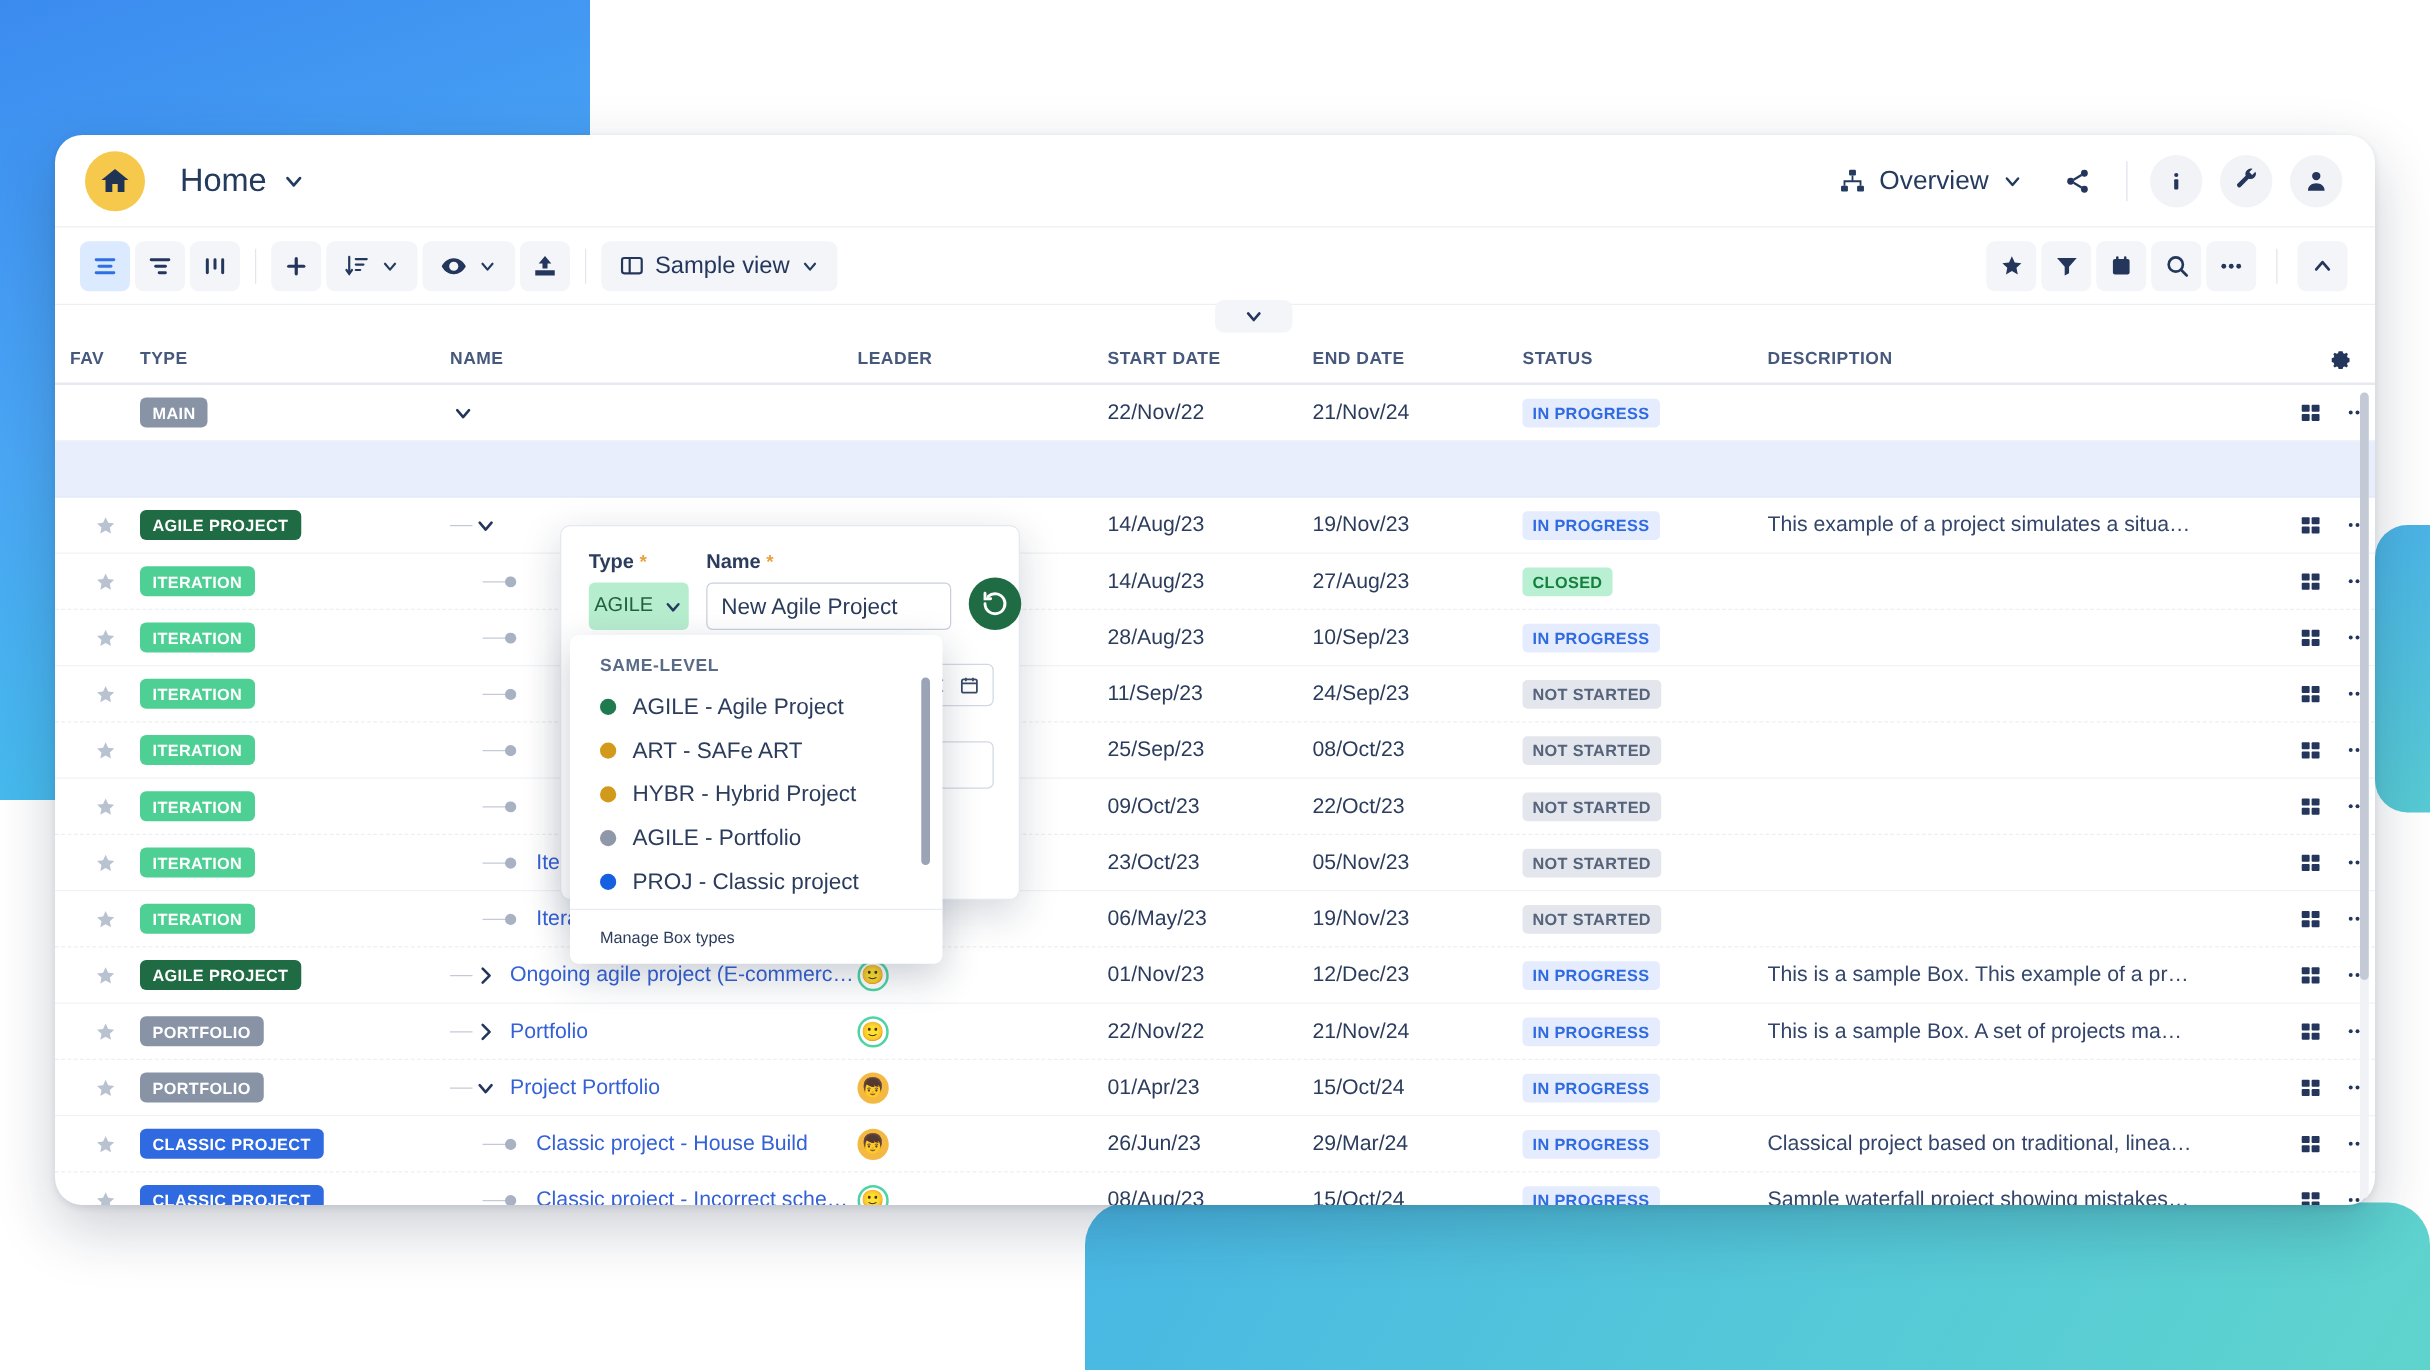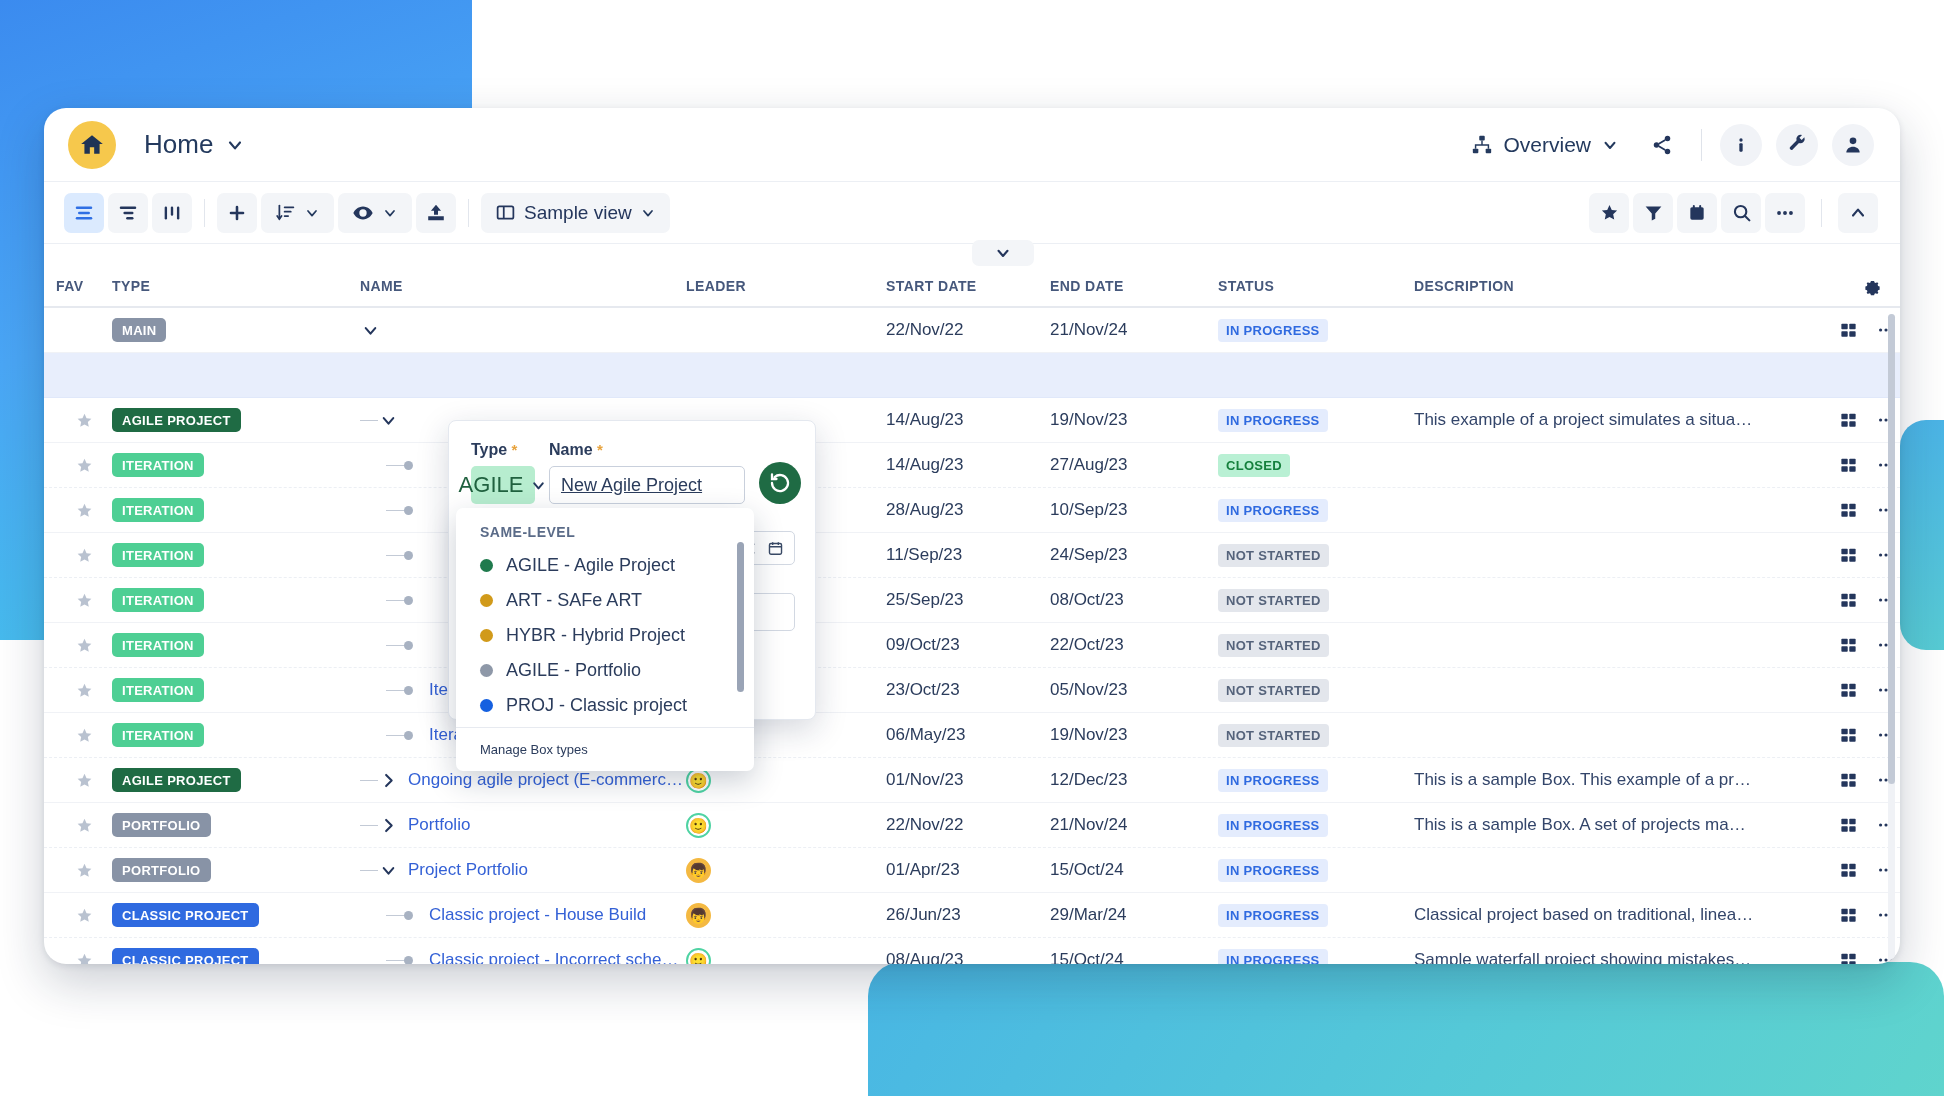--- a/index.html
+++ b/index.html
@@ -191,32 +191,31 @@
     background: #ffffff;
     border: 1px solid #e4e8ef;
     border-radius: 8px;
     box-shadow: 0 10px 32px rgba(20,36,64,.18);
     z-index: 30;
   }
   .popup-row1 { display: flex; align-items: flex-end; gap: 14px; padding: 20px 18px 0 22px; }
   .field-label { font-size: 16px; color: #2b3c5c; font-weight: 600; margin-bottom: 7px; }
   .req { color: #e8a33d; font-size: 15px; }
   .type-select {
-    width: 64px; height: 38px; border-radius: 5px;
+    width: 80px; height: 38px; border-radius: 5px;
     background: #b7edcf; color: #20613f;
     display: flex; align-items: center; justify-content: center; gap: 7px;
-    font-size: 22px; cursor: pointer;
+    font-size: 16px; cursor: pointer;
   }
   .name-input {
     width: 196px; height: 38px;
     border: 1px solid #c9d0dc; border-radius: 5px;
     padding: 0 11px; font-size: 18px; color: #2b3c5c;
     font-family: "Liberation Sans", sans-serif;
     background: #fff;
-    text-decoration: underline;
   }
   .reset-btn {
     width: 42px; height: 42px; border-radius: 50%;
     background: #1f6b44; color: #fff;
     display: flex; align-items: center; justify-content: center;
     cursor: pointer; flex: 0 0 auto;
   }
   .date-field {
     position: absolute; left: 196px; top: 110px;
     width: 150px; height: 34px;

